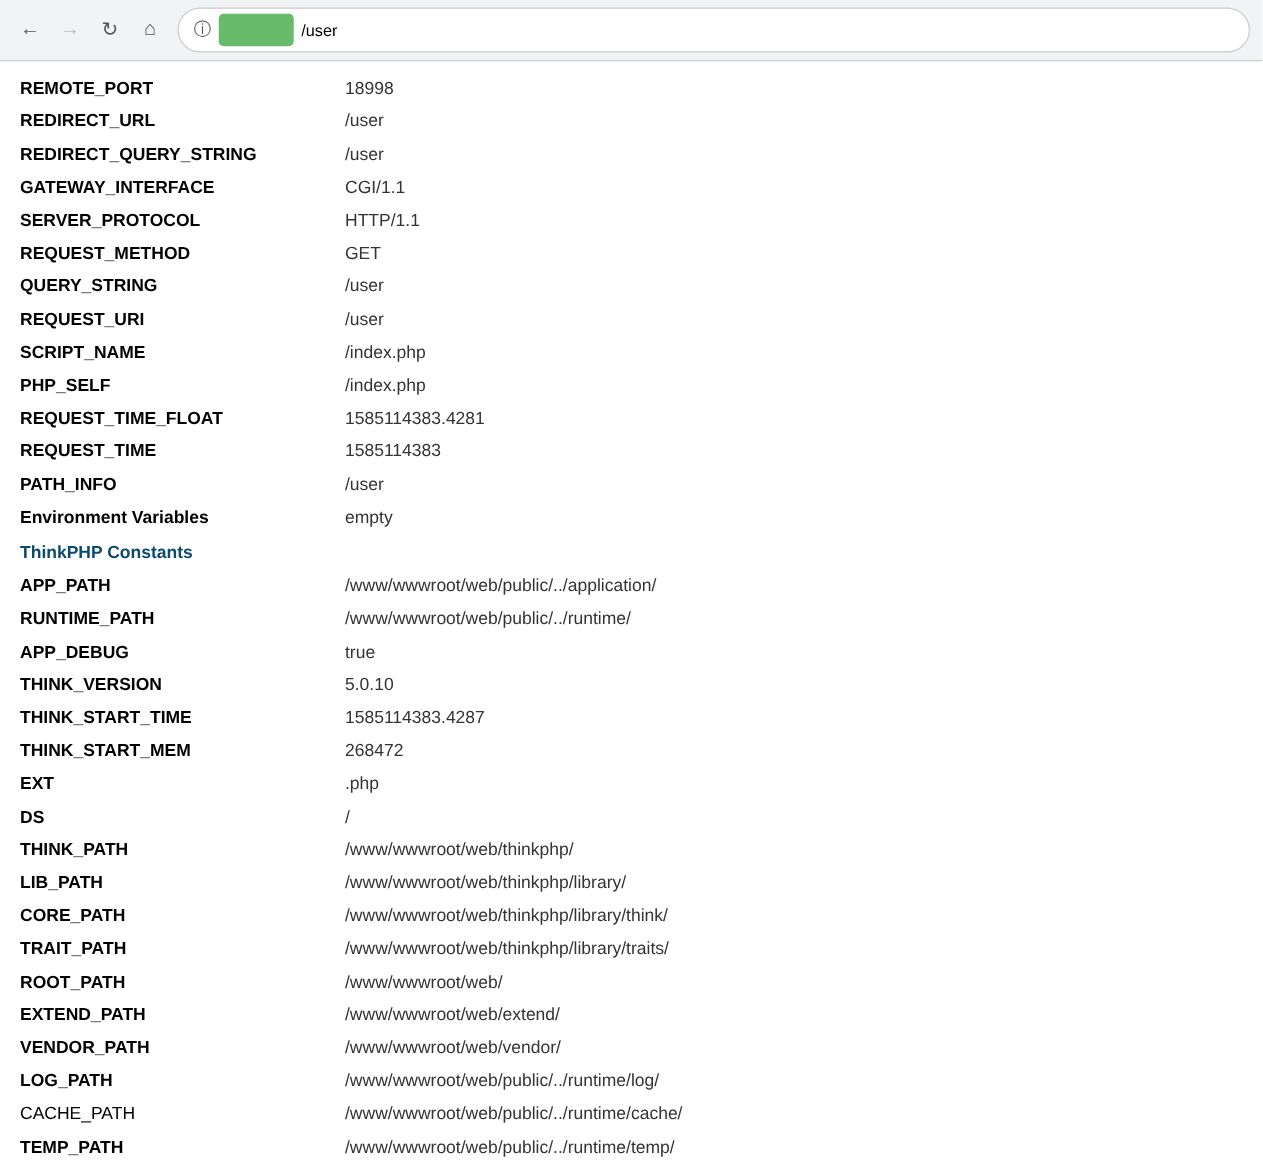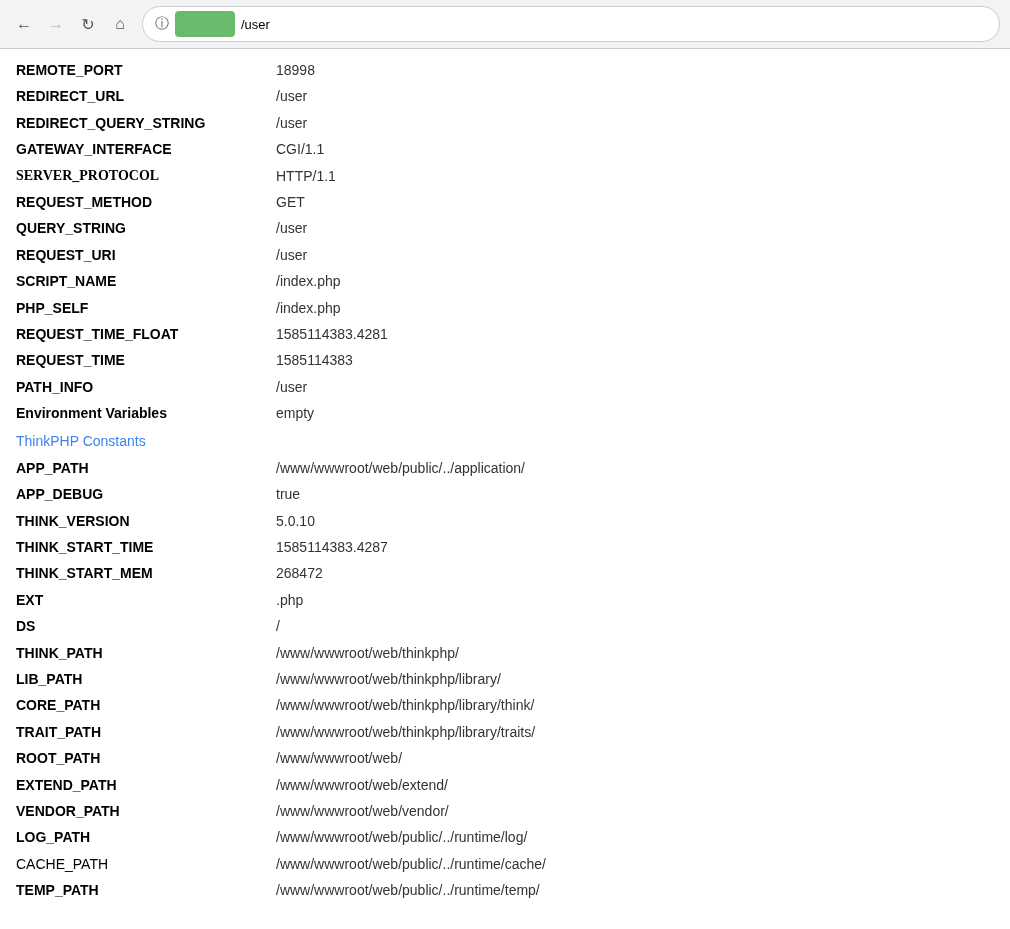--- a/index.html
+++ b/index.html
@@ -65,23 +65,23 @@
     .data-table tr td:first-child {
       font-weight: bold;
       width: 260px;
       white-space: nowrap;
     }
     .data-table tr td:last-child {
       color: #333;
     }
 
     .thinkphp-link {
-      color: #3b82f6;
+      color: #0c4a6e;
       text-decoration: none;
-      font-weight: normal;
+      font-weight: bold;
     }
   </style>
 </head>
 <body>
 
 <div class="browser-bar">
   <div class="nav-buttons">
     <button class="nav-btn" title="Back">←</button>
     <button class="nav-btn disabled" title="Forward">→</button>
     <button class="nav-btn" title="Reload">↻</button>
@@ -107,21 +107,21 @@
   </tr>
         <tr>
     <td style="font-weight:bold;">REDIRECT_QUERY_STRING</td>
     <td>/user</td>
   </tr>
         <tr>
     <td style="font-weight:bold;">GATEWAY_INTERFACE</td>
     <td>CGI/1.1</td>
   </tr>
         <tr>
-    <td style="font-weight:bold;font-family:Liberation Serif, serif;">SERVER_PROTOCOL</td>
+    <td style="font-weight:bold;">SERVER_PROTOCOL</td>
     <td>HTTP/1.1</td>
   </tr>
         <tr>
     <td style="font-weight:bold;">REQUEST_METHOD</td>
     <td>GET</td>
   </tr>
         <tr>
     <td style="font-weight:bold;">QUERY_STRING</td>
     <td>/user</td>
   </tr>
@@ -171,20 +171,24 @@
     </tbody>
   </table>
 
   <table class="data-table">
     <tbody id="thinkphp-rows">
     <tr>
     <td style="font-weight:bold;">APP_PATH</td>
     <td>/www/wwwroot/web/public/../application/</td>
   </tr>
         <tr>
+    <td style="font-weight:bold;">RUNTIME_PATH</td>
+    <td>/www/wwwroot/web/public/../runtime/</td>
+  </tr>
+        <tr>
     <td style="font-weight:bold;">APP_DEBUG</td>
     <td>true</td>
   </tr>
         <tr>
     <td style="font-weight:bold;">THINK_VERSION</td>
     <td>5.0.10</td>
   </tr>
         <tr>
     <td style="font-weight:bold;">THINK_START_TIME</td>
     <td>1585114383.4287</td>

